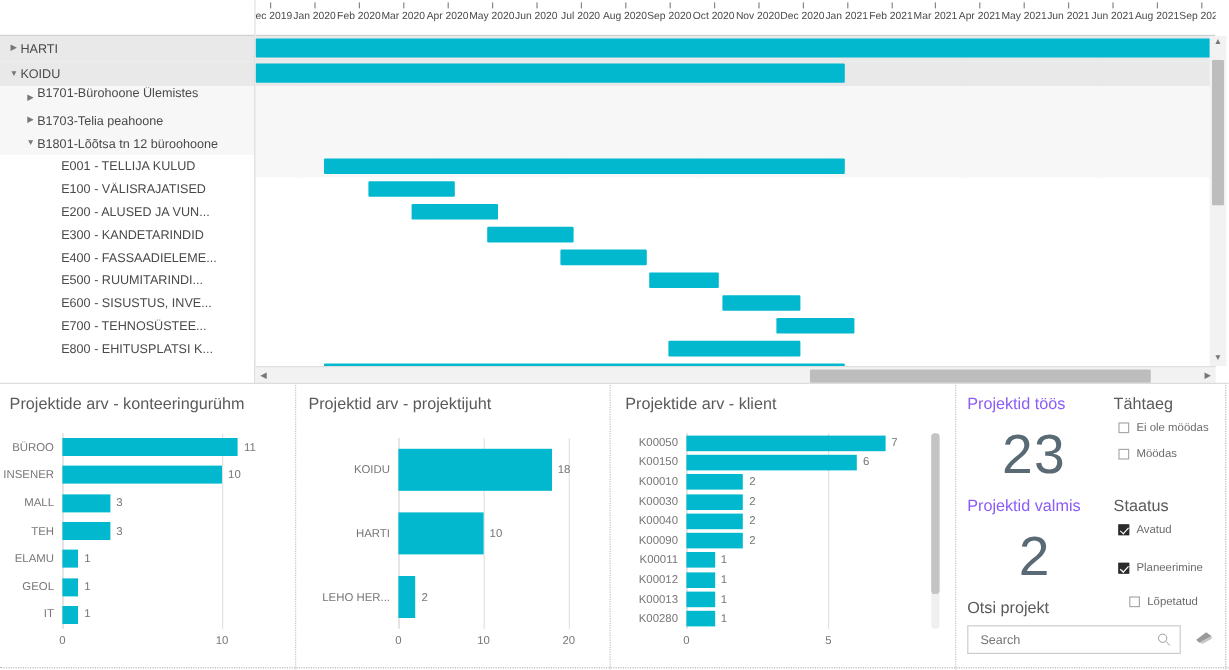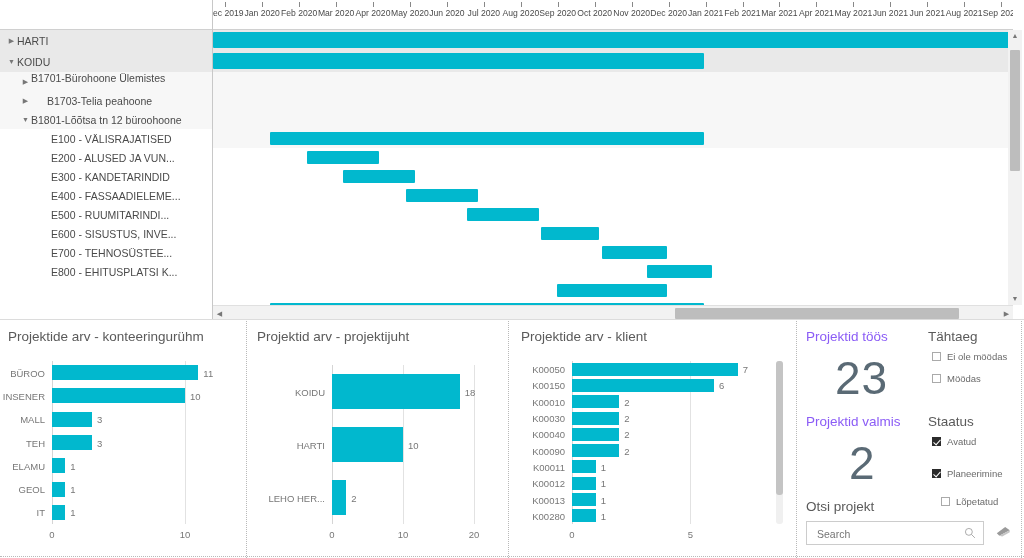--- a/index.html
+++ b/index.html
@@ -118,29 +118,35 @@
             <span class="tlabel">KOIDU</span>
           </span>
         </div>
         <div class="trow lvl1">
           <span style="display: flex; align-items: flex-start; width: 100%; padding-left: 20px; box-sizing: border-box;">
             <span class="exp">▶</span>
             <span class="tlabel">B1701-Bürohoone Ülemistes</span>
           </span>
         </div>
         <div class="trow lvl1">
-          <span style="display: flex; align-items: center; width: 100%; padding-left: 20px; box-sizing: border-box; gap: 16px;">
+          <span style="display: flex; align-items: center; width: 100%; padding-left: 20px; box-sizing: border-box;">
             <span class="exp">▶</span>
             <span class="tlabel">B1703-Telia peahoone</span>
           </span>
         </div>
         <div class="trow lvl1">
           <span style="display: flex; align-items: center; width: 100%; padding-left: 20px; box-sizing: border-box;">
             <span class="exp">▼</span>
             <span class="tlabel">B1801-Lõõtsa tn 12 büroohoone</span>
+          </span>
+        </div>
+        <div class="trow lvl2">
+          <span style="display: flex; align-items: center; width: 100%; padding-left: 40px; box-sizing: border-box;">
+            <span class="exp none"></span>
+            <span class="tlabel">E001 - TELLIJA KULUD</span>
           </span>
         </div>
         <div class="trow lvl2">
           <span style="display: flex; align-items: center; width: 100%; padding-left: 40px; box-sizing: border-box;">
             <span class="exp none"></span>
             <span class="tlabel">E100 - VÄLISRAJATISED</span>
           </span>
         </div>
         <div class="trow lvl2">
           <span style="display: flex; align-items: center; width: 100%; padding-left: 40px; box-sizing: border-box;">

